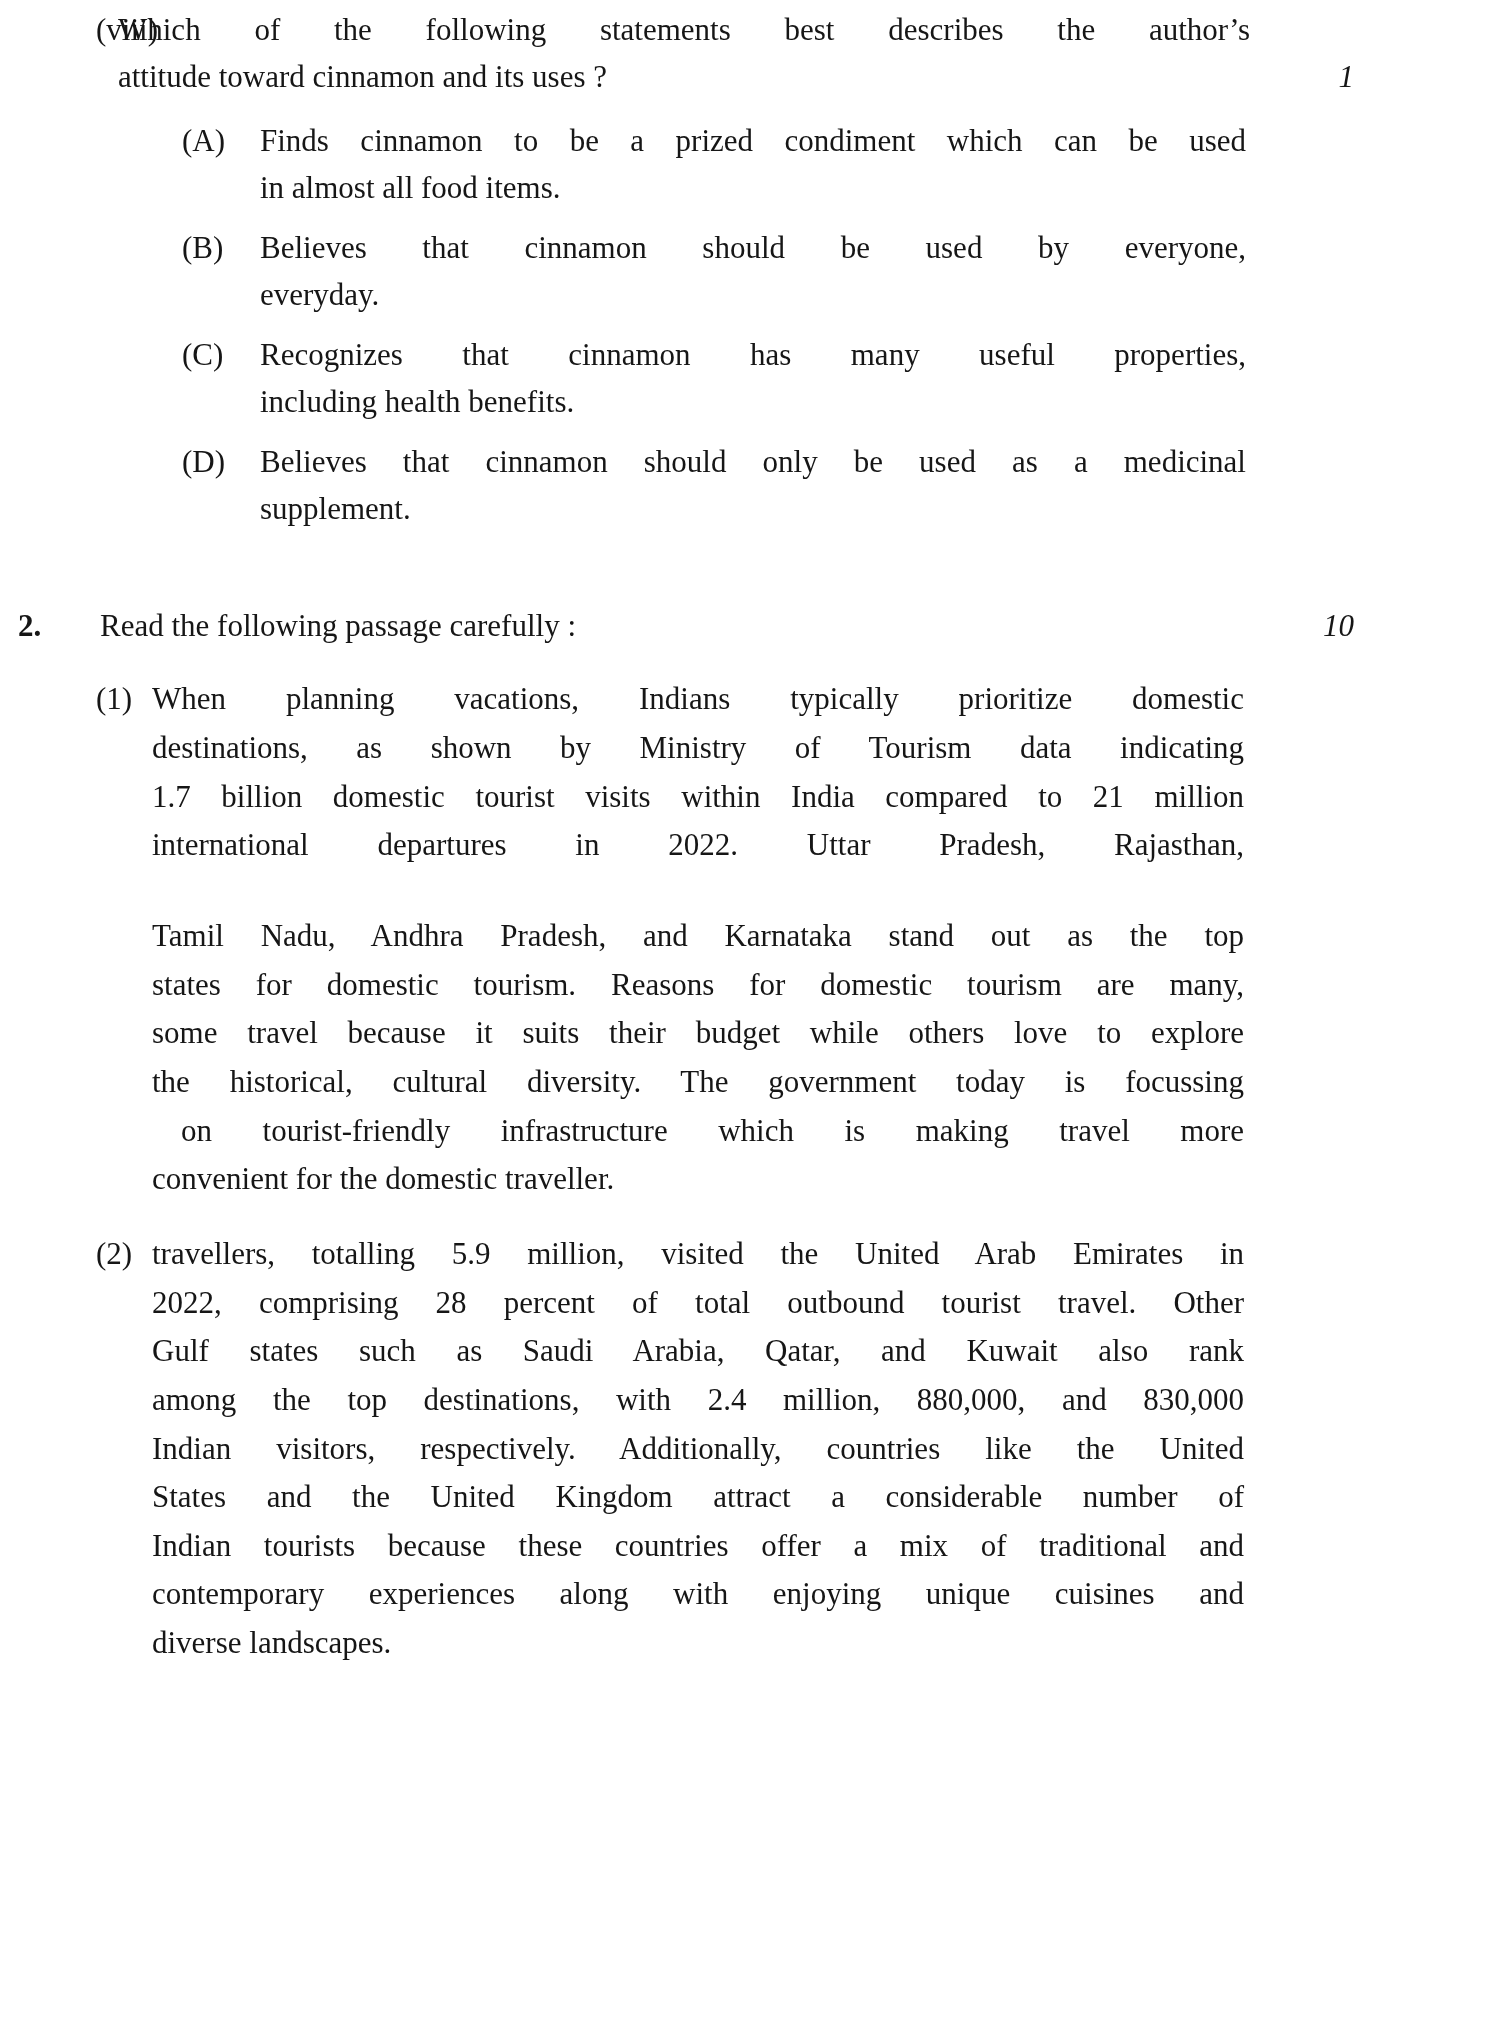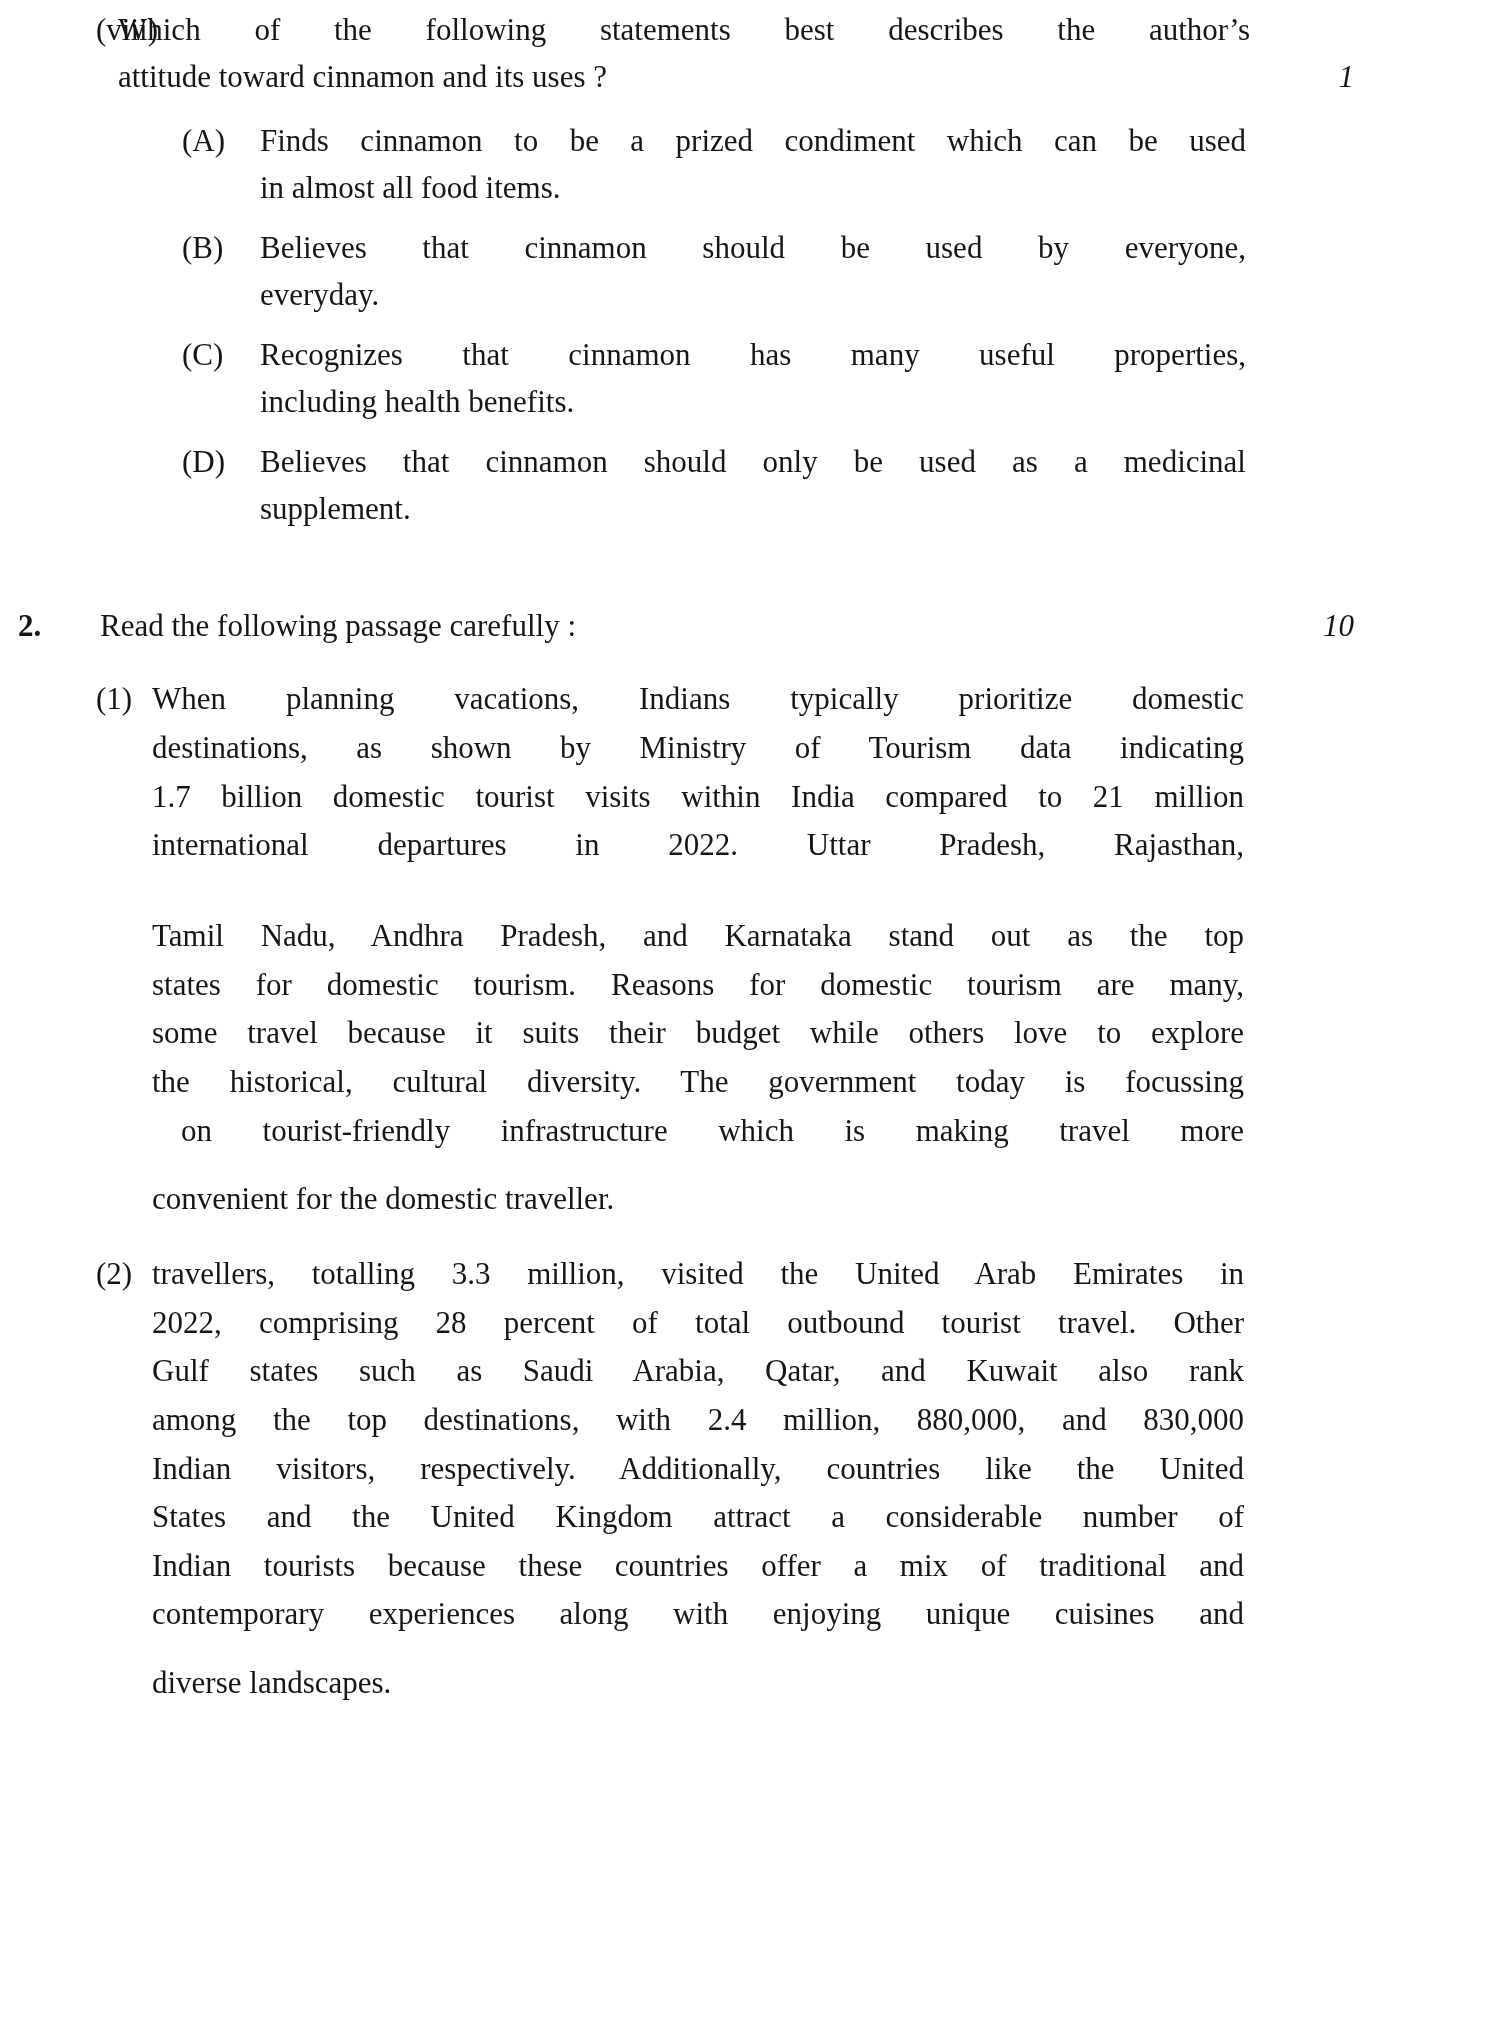--- a/index.html
+++ b/index.html
@@ -138,21 +138,20 @@
   }
   .para-body .pl {
     display: block;
     text-align: justify;
     text-align-last: justify;
     white-space: nowrap;
   }
   .para-body .pl.last {
     text-align: left;
     text-align-last: left;
-    margin-top: 20px;
   }
   .para-body .pl.loose {
     text-align-last: justify;
   }
 </style>
 </head>
 <body>
 
 <div class="page" style="background: rgb(255, 255, 255); color: rgb(22, 22, 22);">
 
@@ -231,21 +230,21 @@
         <span class="pl">some travel because it suits their budget while others love to explore</span>
         <span class="pl">the historical, cultural diversity. The government today is focussing</span>
         <span class="pl loose" style="text-align-last: justify; margin-left: 29px;">on tourist-friendly infrastructure which is making travel more</span>
         <span class="pl last">convenient for the domestic traveller.</span>
       </div>
     </div>
 
     <div class="para">
       <div class="para-num">(2)</div>
       <div class="para-body">
-        <span class="pl">travellers, totalling 3.3 million, visited the United Arab Emirates in</span>
+        <span class="pl">travellers, totalling 5.9 million, visited the United Arab Emirates in</span>
         <span class="pl loose" style="text-align-last: justify;">2022, comprising 28 percent of total outbound tourist travel. Other</span>
         <span class="pl loose" style="text-align-last: justify;">Gulf states such as Saudi Arabia, Qatar, and Kuwait also rank</span>
         <span class="pl">among the top destinations, with 2.4 million, 880,000, and 830,000</span>
         <span class="pl loose" style="text-align-last: justify;">Indian visitors, respectively. Additionally, countries like the United</span>
         <span class="pl loose" style="text-align-last: justify;">States and the United Kingdom attract a considerable number of</span>
         <span class="pl">Indian tourists because these countries offer a mix of traditional and</span>
         <span class="pl">contemporary experiences along with enjoying unique cuisines and</span>
         <span class="pl last">diverse landscapes.</span>
       </div>
     </div>

